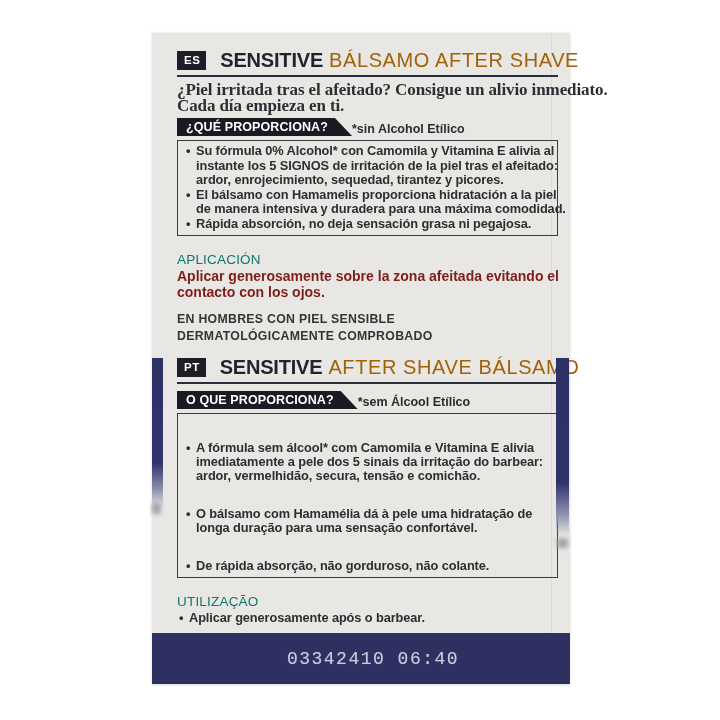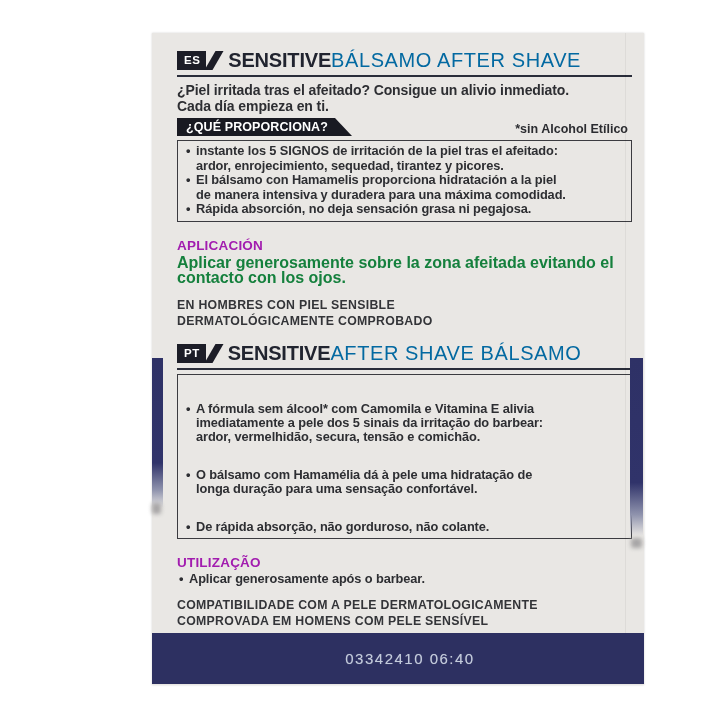--- a/index.html
+++ b/index.html
@@ -6,21 +6,21 @@
   body{
     width:720px;height:720px;
     background:#ffffff;
     font-family:"Liberation Sans", sans-serif;
     position:relative;
     overflow:hidden;
   }
   .package{
     position:absolute;
     left:152px;top:33px;
-    width:492px;height:652px;
+    width:418px;height:652px;
     background:#e9e7e4;
     box-shadow:0 0 2px rgba(0,0,0,0.18);
     box-sizing:border-box;
     padding:17px 12px 0 25px;
     color:#2e2f33;
   }
   .crease{
     position:absolute;top:0;bottom:52px;right:18px;width:1px;
     background:rgba(0,0,0,0.05);
   }
@@ -40,30 +40,30 @@
   .badge-slash{
     display:inline-block;width:8px;height:19px;
     background:#1c1d27;margin-left:4px;
     transform:skewX(-30deg);
   }
   .title-bold{
     font-weight:bold;font-size:20px;color:#21242f;
     margin-left:10px;letter-spacing:-0.2px;white-space:nowrap;
   }
   .title-light{
-    font-weight:400;font-size:20px;color:#0369a1;
-    letter-spacing:0.6px;white-space:nowrap;
-  }
-  
-  .para{font-size:14px;line-height:16px;font-weight:bold;color:#2d2e32;letter-spacing:-0.1px;}
+    font-weight:400;font-size:20px;color:#a16207;
+    margin-left:6px;letter-spacing:0.6px;white-space:nowrap;
+  }
+  
+  .para{font-size:17px;line-height:16px;font-weight:bold;color:#2d2e32;letter-spacing:-0.1px;font-family:Liberation Serif, serif;}
   .para div{white-space:nowrap;}
   .intro{margin-top:5px;}
   
   .bar-row{
-    display:flex;justify-content:space-between;align-items:flex-end;
+    display:flex;align-items:flex-end;
     margin-top:4px;
   }
   .section-bar{
     background:#191a22;color:#ffffff;
     font-size:12.5px;font-weight:bold;letter-spacing:0.1px;
     padding:3px 24px 3px 9px;line-height:12px;
     clip-path:polygon(0 0, calc(100% - 17px) 0, 100% 100%, 0 100%);
   }
   .side-note{font-size:12.5px;font-weight:bold;color:#2b2c30;padding-right:4px;white-space:nowrap;}
   
@@ -78,42 +78,42 @@
     font-size:12.8px;font-weight:bold;color:#2d2e32;letter-spacing:-0.1px;
   }
   .benefit-box li{line-height:14.5px;}
   .benefit-box.pt li{line-height:14px;margin-top:24px;}
   .benefit-box li::before, .usage-list li::before{
     content:"\2022";position:absolute;left:2px;top:0;
   }
   .benefit-box li span, .usage-list li span{display:block;white-space:nowrap;}
   
   .sub-heading{
-    font-size:13.5px;font-weight:bold;color:#a21caf;
+    font-size:13.5px;font-weight:normal;color:#0f766e;
     letter-spacing:0.2px;margin-top:11px;line-height:15px;
   }
-  .body-text{margin-top:2px;font-size:16px;line-height:15.5px;font-weight:bold;color:#15803d;}
+  .body-text{margin-top:2px;font-size:14px;line-height:15.5px;font-weight:bold;color:#7f1d1d;}
   .body-text div{white-space:nowrap;}
   .claim{
     margin-top:11px;font-size:12.3px;line-height:16.5px;
     font-weight:bold;color:#333438;letter-spacing:0.3px;
   }
   .claim div{white-space:nowrap;}
   .usage-list{list-style:none;margin:1px 0 0 0;padding:0;}
   .usage-list li{line-height:15.3px;}
   .mt13{margin-top:13px;}
   
   .bottom-bar{
     position:absolute;left:0;bottom:1px;width:100%;height:51px;
     background:#2d3061;
     display:flex;align-items:center;justify-content:center;
   }
   .batch-code{
-    font-family:Liberation Sans, sans-serif;
-    font-size:15px;letter-spacing:1.5px;color:#c3cbdc;
+    font-family:Liberation Mono, monospace;
+    font-size:18px;letter-spacing:1.5px;color:#c3cbdc;
     transform:translateX(12px);
     text-shadow:0 0 1px rgba(255,255,255,0.35);
   }
   
   .stripe{position:absolute;background:linear-gradient(to bottom,#2e3166 0%,#30336a 70%,#8f93ad 88%,rgba(233,231,228,0) 100%);}
   .stripe-left{left:0;top:325px;width:11px;height:150px;}
   .stripe-right{right:1px;top:325px;width:13px;height:178px;}
   .smudge{position:absolute;background:#a7a5a6;filter:blur(2px);border-radius:2px;}
   .smudge-left{left:0;top:470px;width:9px;height:11px;}
   .smudge-right{right:2px;top:505px;width:11px;height:10px;}
@@ -137,20 +137,21 @@
       <div>Cada día empieza en ti.</div>
     </div>
 
     <div class="bar-row">
       <span class="section-bar">¿QUÉ PROPORCIONA?</span>
       <span class="side-note">*sin Alcohol Etílico</span>
     </div>
 
     <ul class="benefit-box">
       <li>
+        <span>Su fórmula 0% Alcohol* con Camomila y Vitamina E alivia al</span>
         <span>instante los 5 SIGNOS de irritación de la piel tras el afeitado:</span>
         <span>ardor, enrojecimiento, sequedad, tirantez y picores.</span>
       </li>
       <li>
         <span>El bálsamo con Hamamelis proporciona hidratación a la piel</span>
         <span>de manera intensiva y duradera para una máxima comodidad.</span>
       </li>
       <li>
         <span>Rápida absorción, no deja sensación grasa ni pegajosa.</span>
       </li>
@@ -170,20 +171,24 @@
 
   <div>
     <div class="lang-header mt13">
       <span class="lang-badge">PT</span>
       <span class="badge-slash"></span>
       <span class="title-bold">SENSITIVE</span>
       <span class="title-light">AFTER SHAVE BÁLSAMO</span>
     </div>
 
 
+    <div class="bar-row" style="margin-top:7px;">
+      <span class="section-bar">O QUE PROPORCIONA?</span>
+      <span class="side-note">*sem Álcool Etílico</span>
+    </div>
 
     <ul class="benefit-box pt">
       <li>
         <span>A fórmula sem álcool* com Camomila e Vitamina E alivia</span>
         <span>imediatamente a pele dos 5 sinais da irritação do barbear:</span>
         <span>ardor, vermelhidão, secura, tensão e comichão.</span>
       </li>
       <li>
         <span>O bálsamo com Hamamélia dá à pele uma hidratação de</span>
         <span>longa duração para uma sensação confortável.</span>

